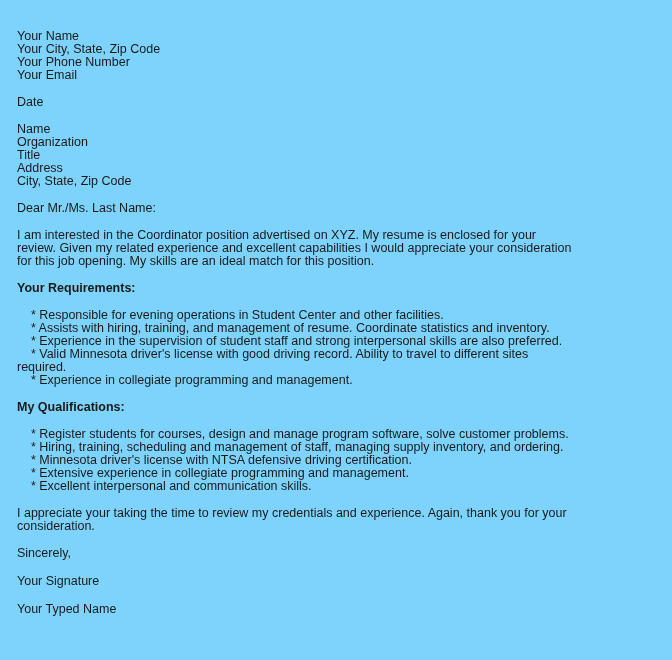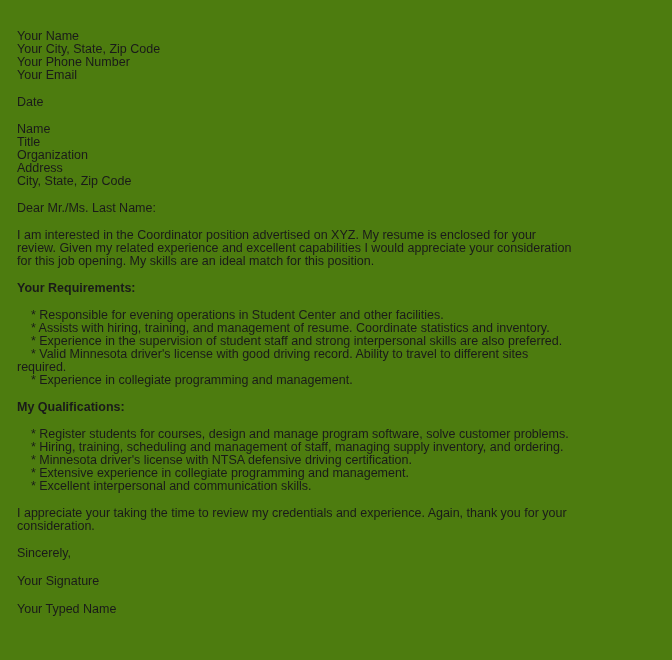--- a/index.html
+++ b/index.html
@@ -3,21 +3,21 @@
 <meta charset="utf-8">
 <style>
   html, body {
     margin: 0;
     padding: 0;
     background: #ffffff;
   }
   .page {
     width: 672px;
     height: 660px;
-    background: #4d7c0f;
+    background: #7dd3fc;
     overflow: hidden;
     box-sizing: border-box;
   }
   .letter {
     padding: 30px 18px 0 17px;
     font-family: "Liberation Sans", sans-serif;
     font-size: 12.5px;
     line-height: 13px;
     color: #1a1a1a;
   }
@@ -49,22 +49,22 @@
         <div class="line">Your Email</div>
       </div>
 
     <div class="block">
       <div class="line">Date</div>
     </div>
 
     <div class="block">
 
     <div class="line">Name</div>
+        <div class="line">Organization</div>
         <div class="line">Title</div>
-        <div class="line">Organization</div>
         <div class="line">Address</div>
         <div class="line">City, State, Zip Code</div>
       </div>
 
     <div class="block">
       <div class="line">Dear Mr./Ms. Last Name:</div>
     </div>
 
     <div class="block">
 

